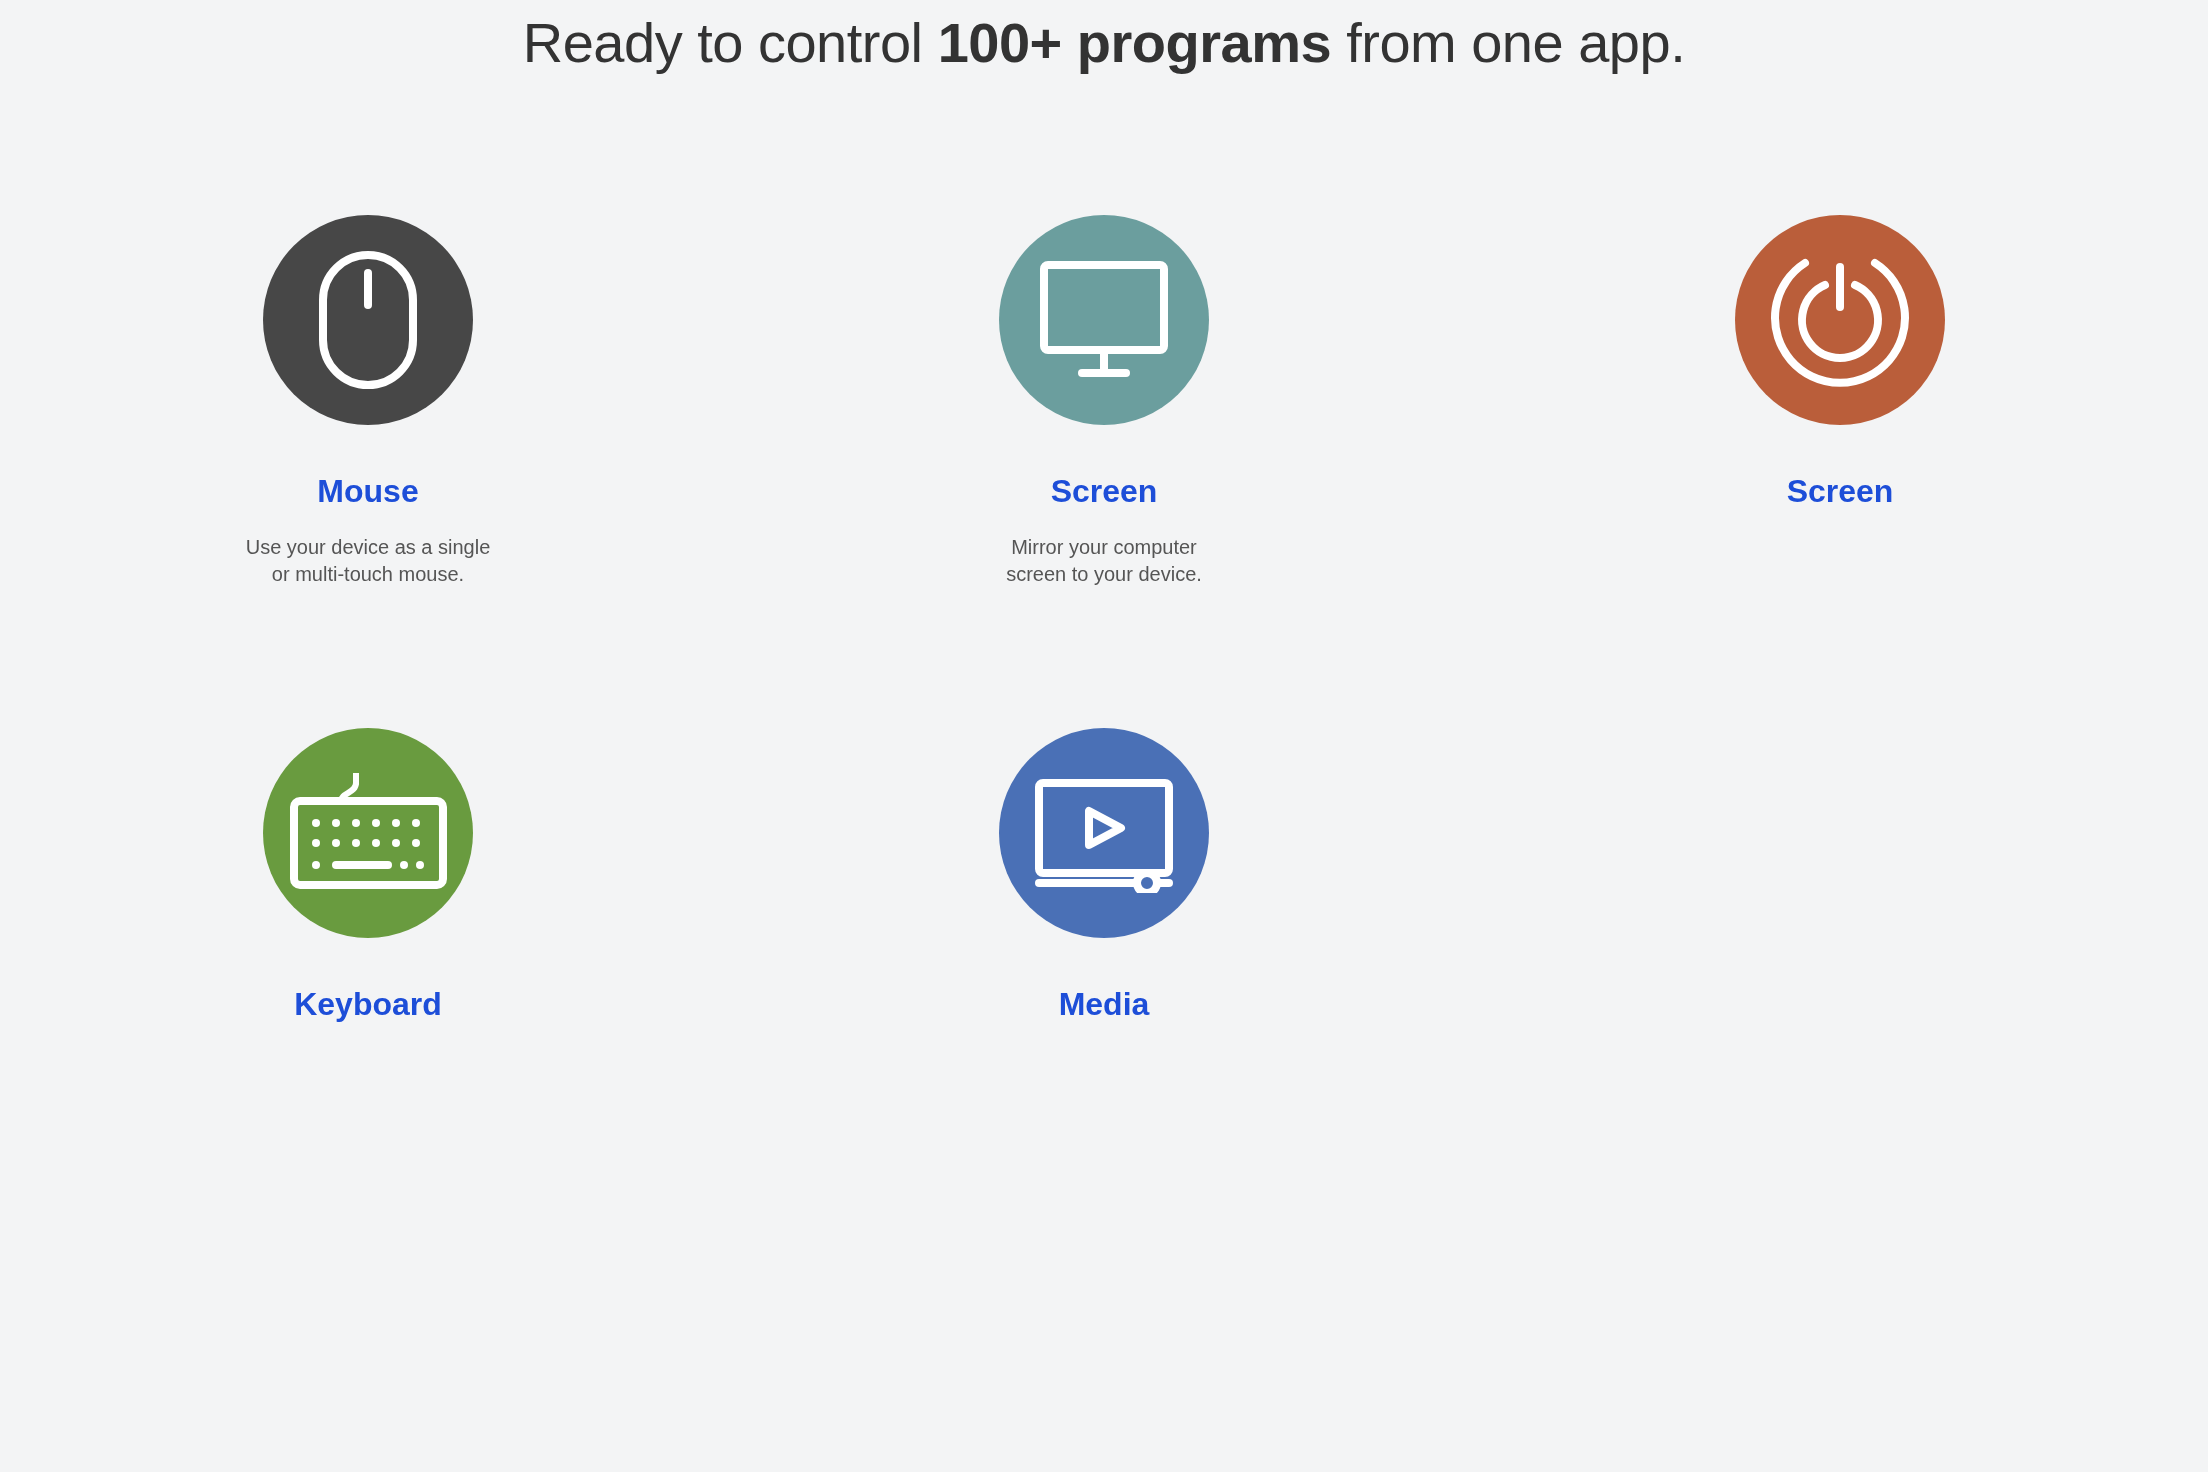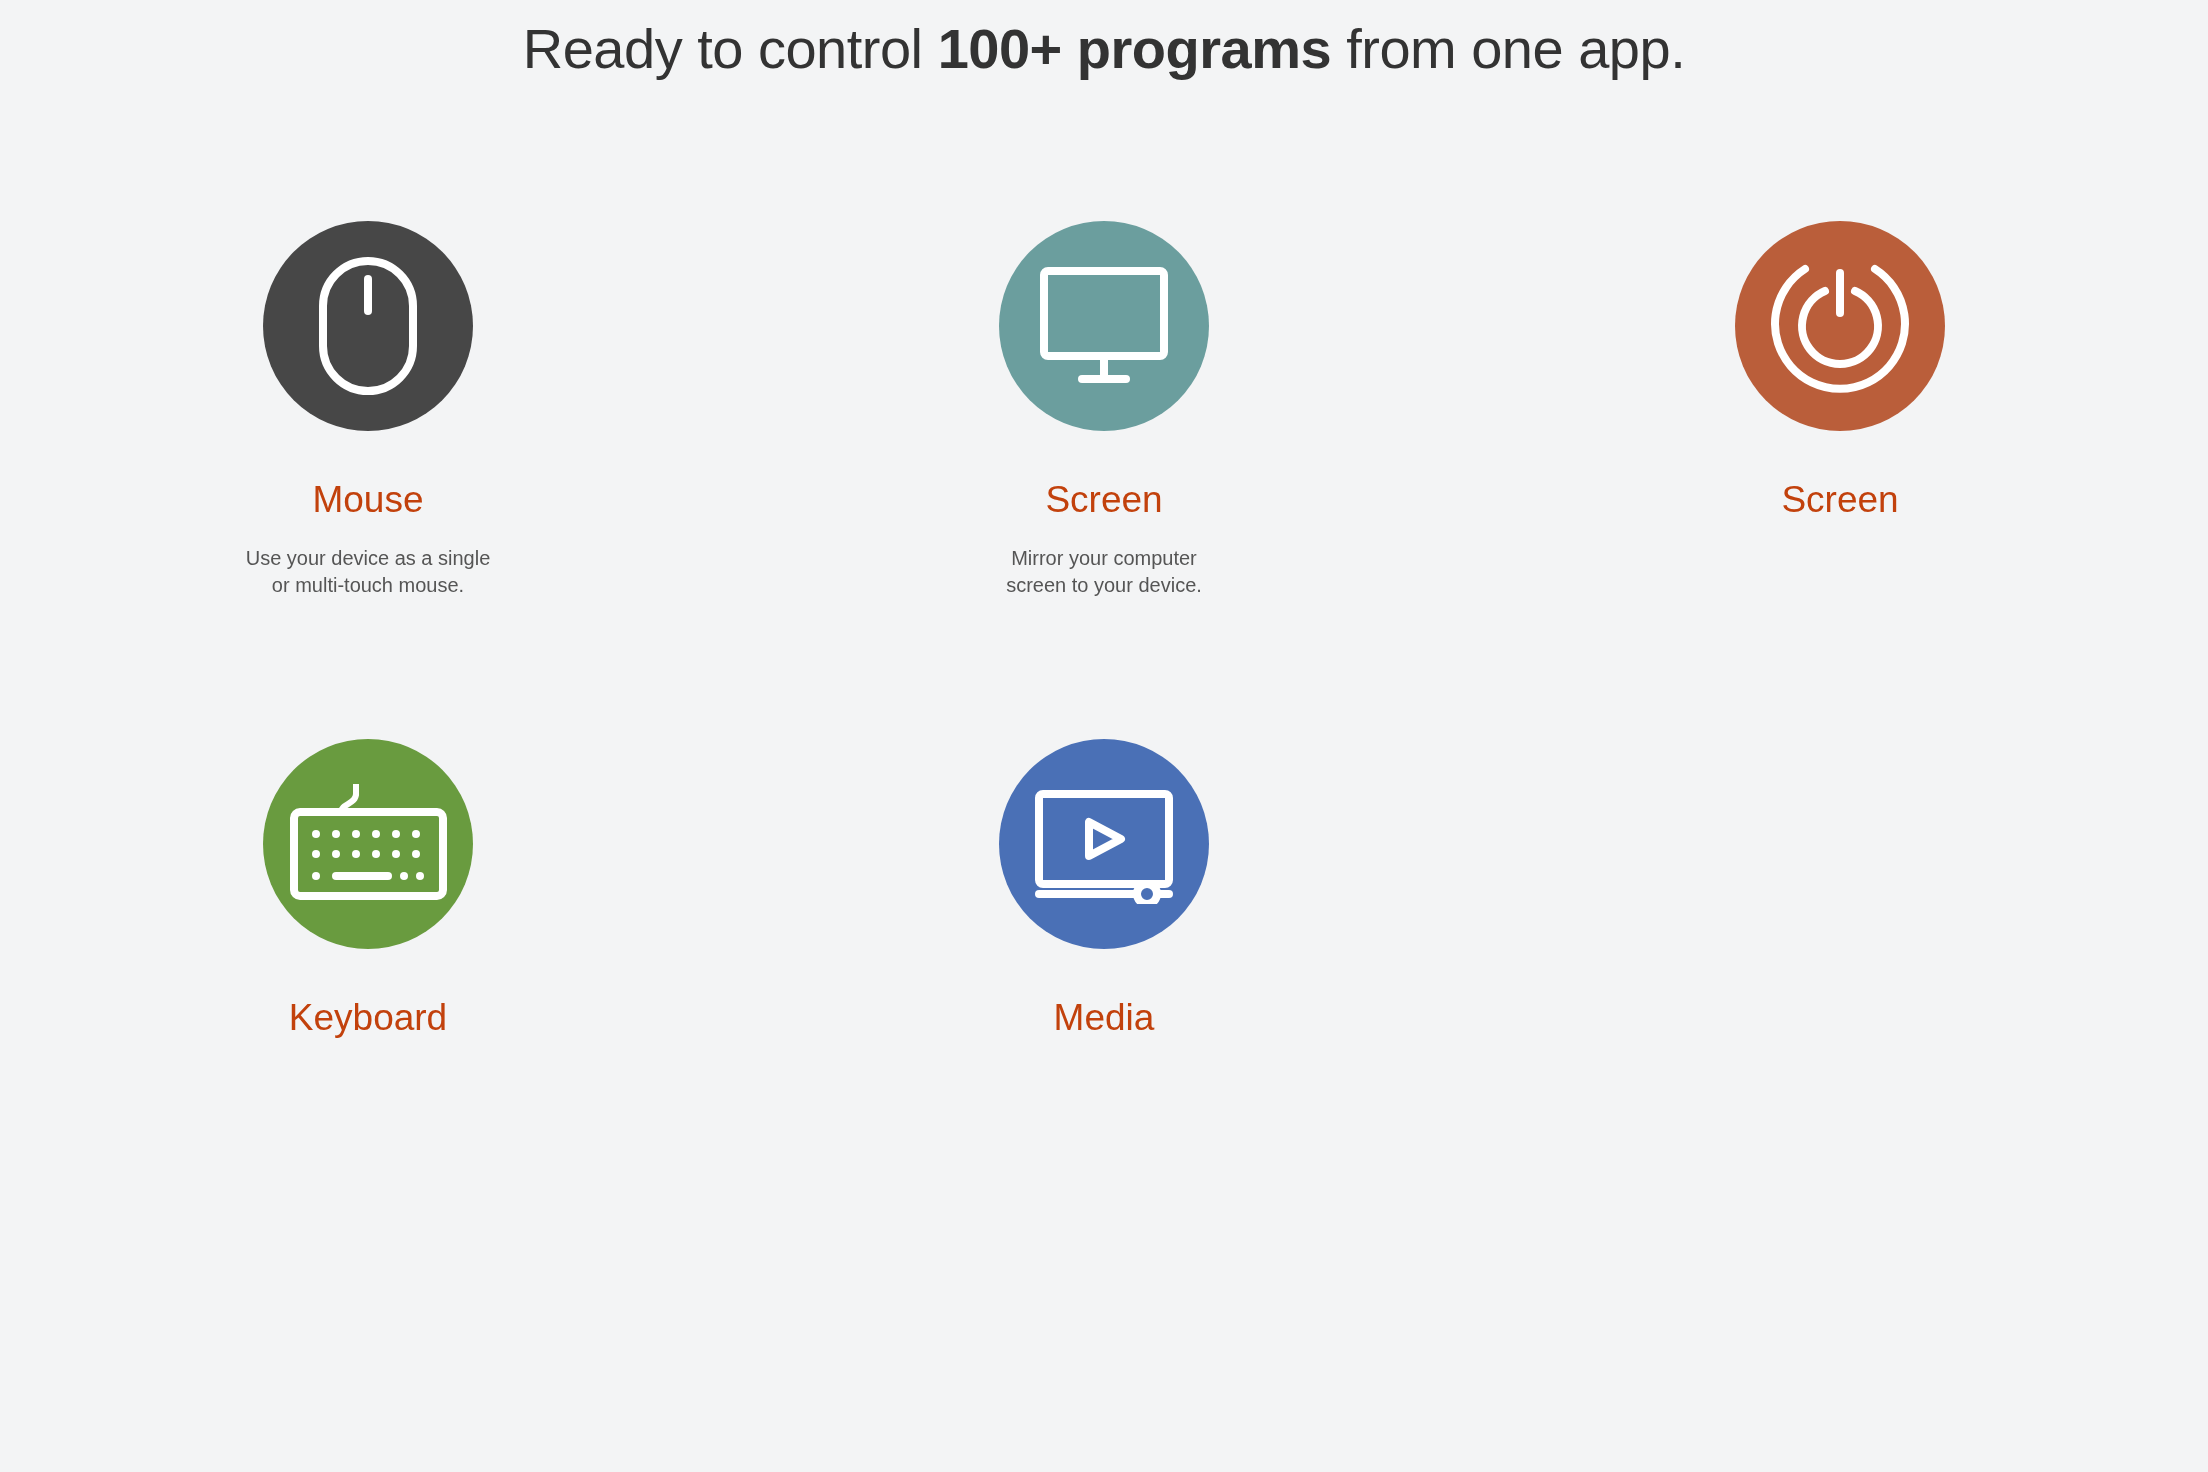--- a/index.html
+++ b/index.html
@@ -7,21 +7,21 @@
     width: 100%;
     height: 100%;
     background: #f3f4f5;
     font-family: "Helvetica Neue", Helvetica, Arial, sans-serif;
     color: #333;
   }
   .page {
     width: 2208px;
     min-height: 1472px;
     margin: 0 auto;
-    padding-top: 16px;
+    padding-top: 10px;
   }
   .headline {
     text-align: center;
     font-size: 56px;
     font-weight: 400;
     color: #333;
     letter-spacing: -0.5px;
     margin-bottom: 140px;
   }
   .headline .bold { font-weight: 700; }
@@ -44,23 +44,23 @@
     width: 210px;
     height: 210px;
     border-radius: 50%;
     display: flex;
     align-items: center;
     justify-content: center;
     margin-bottom: 48px;
   }
   .circle svg { display: block; }
   .title {
-    font-size: 37px;
-    font-weight: 400;
-    color: #c2410c;
+    font-size: 32px;
+    font-weight: 700;
+    color: #1d4ed8;
     margin-bottom: 24px;
   }
   .desc {
     font-size: 20px;
     line-height: 1.35;
     color: #555;
     font-weight: 400;
     white-space: pre-line;
   }
 </style>

